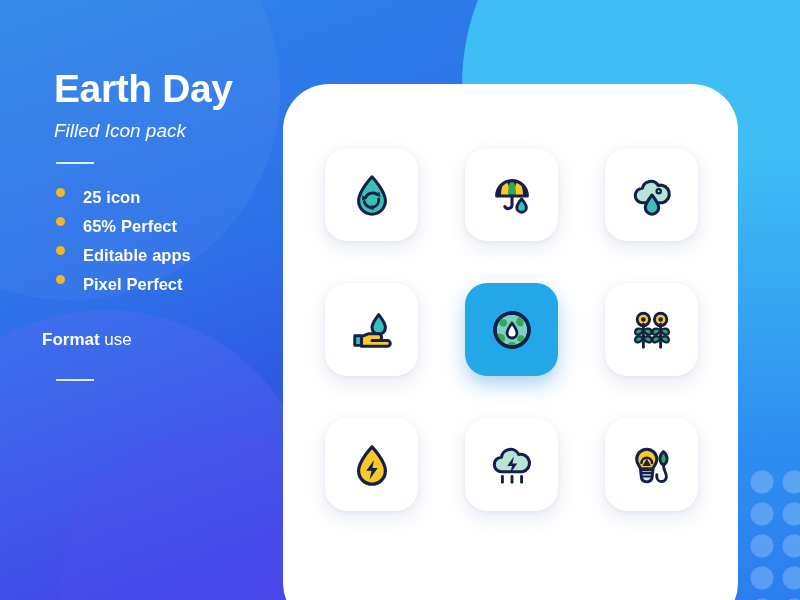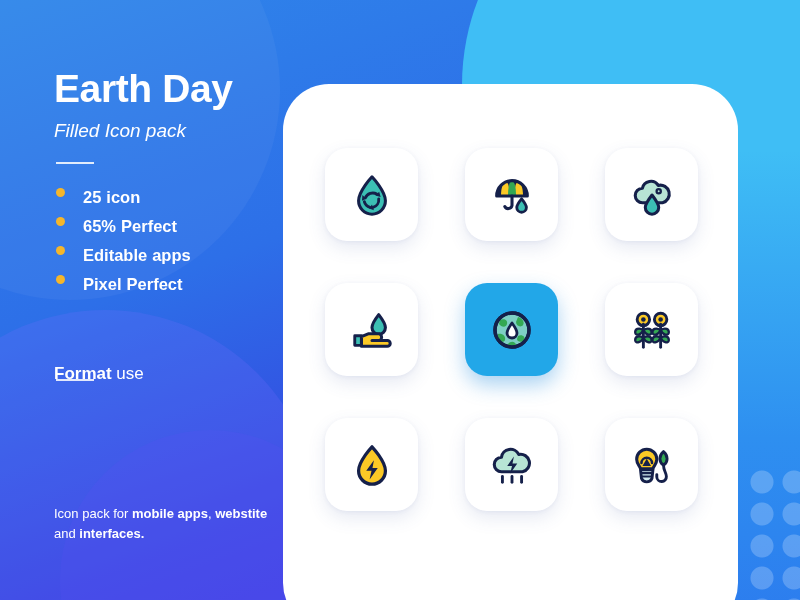--- a/index.html
+++ b/index.html
@@ -132,25 +132,24 @@
     border-radius: 50%;
     background: #F5B62B;
     margin-right: 18px;
     flex: 0 0 auto;
   }
   .li-strong { font-weight: bold; }
   .li-rest { font-weight: bold; margin-left: 5px; }
 
   .format-head {
     position: absolute;
-    left: 54px; top: 330px;
+    left: 42px; top: 330px;
     font-size: 17px;
     color: #ffffff;
     white-space: nowrap;
-    margin-top: 34px;
   }
   .format-head b { font-weight: bold; }
   .format-head span { font-weight: normal; }
 
   .footer-note {
     position: absolute;
     left: 54px; top: 504px;
     width: 215px;
     font-size: 13px;
     line-height: 1.55;
@@ -236,24 +235,20 @@
     </ul>
 
     <div class="format-head">
       <b>Format</b>
       <span>use</span>
     </div>
 
     <div class="rule rule-2"></div>
 
 
-    <div class="footer-note">
-      <span>Icon pack for </span><b>mobile apps</b><span>,</span>
-      <b>webstite</b><span> and </span><b>interfaces.</b>
-    </div>
 
   </div>
 
   <div class="card"></div>
 
   <div class="icon-grid">
 
     <div class="tile">
       <span>
       <svg width="46" height="46" viewBox="0 0 48 48">

